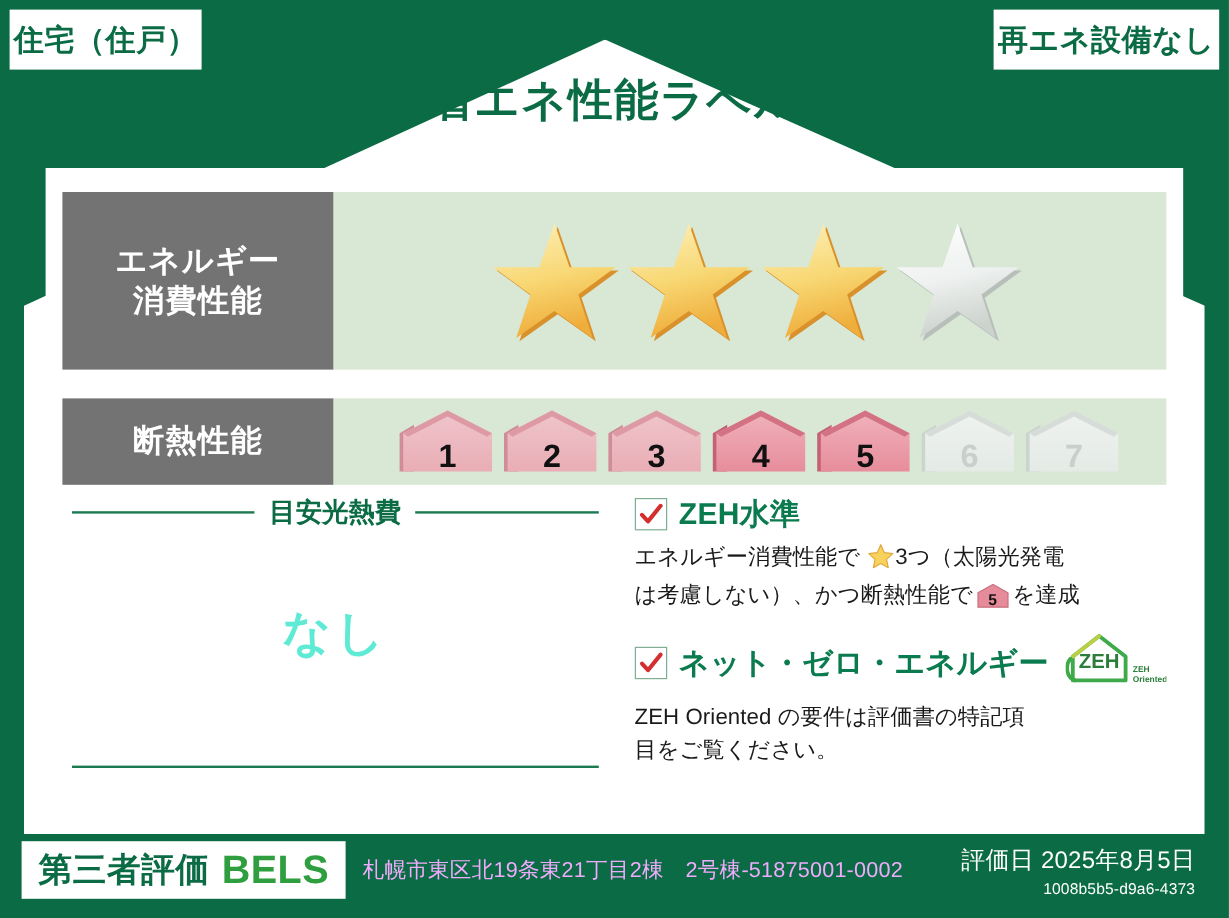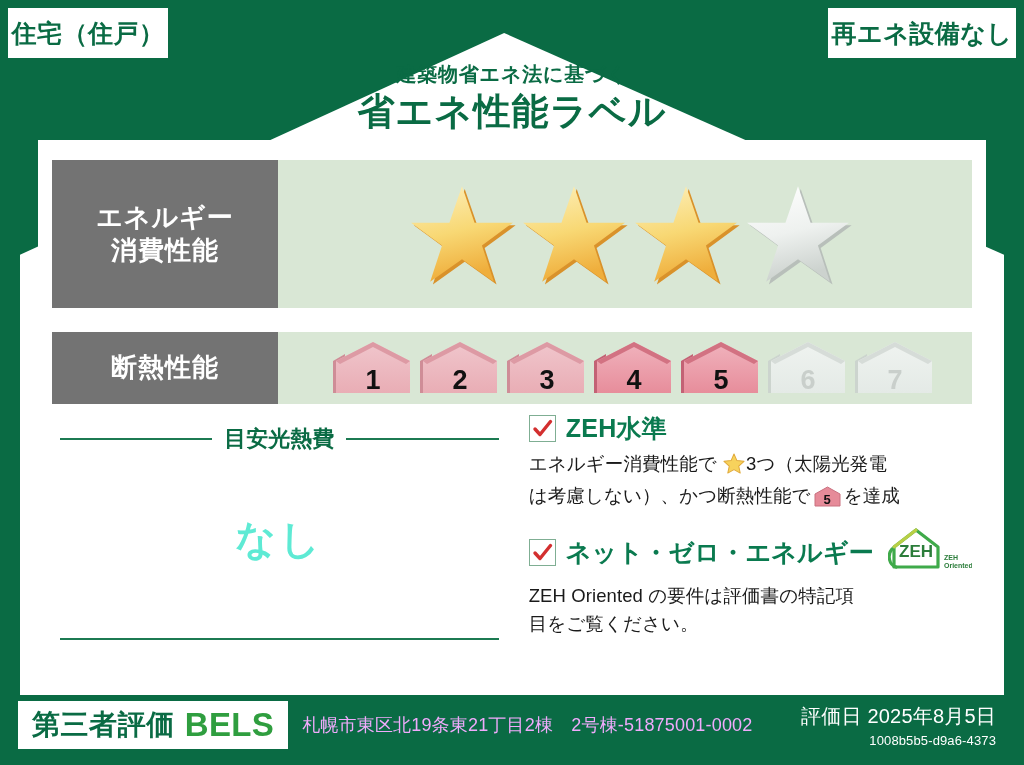--- a/index.html
+++ b/index.html
@@ -101,21 +101,21 @@
 
   
   .lower { position:absolute; z-index:5; top:412px; left:52px; width:920px; height:250px; display:flex; }
   .lower-left { width:470px; position:relative; }
   .lower-right { flex:1; position:relative; padding-left:22px; }
 
   
   .cost-head {
     display:flex; align-items:center; gap:12px;
     color:#0a6b44; font-weight:bold; font-size:22px;
-    margin-top:12px; padding:0 8px;
+    margin-top:0; padding:0 8px;
   }
   .cost-head .rule { flex:1; height:2px; background:#1c7a52; }
   #cost-value {
     text-align:center; color:#5eead4; font-weight:bold;
     font-size:40px; margin-top:58px; letter-spacing:0.08em;
   }
   .cost-bottom-rule {
     position:absolute; left:8px; right:8px; bottom:22px;
     height:2px; background:#1c7a52;
   }
@@ -173,21 +173,20 @@
   <div class="card-inner"></div>
 
   <div id="badge-renew" class="corner-badge">
     <span>再エネ設備なし</span>
   </div>
   <div id="badge-type" class="corner-badge">
     <span>住宅（住戸）</span>
   </div>
 
   <div class="title-wrap">
-    <div id="title-sub">建築物省エネ法に基づく</div>
     <div id="title-main">省エネ性能ラベル</div>
   </div>
 
   <div class="perf-row" id="row-energy">
     <div class="perf-label">
       <span>エネルギー</span>
       <span>消費性能</span>
     </div>
     <div class="perf-body">
       <div class="stars" id="stars-container">

